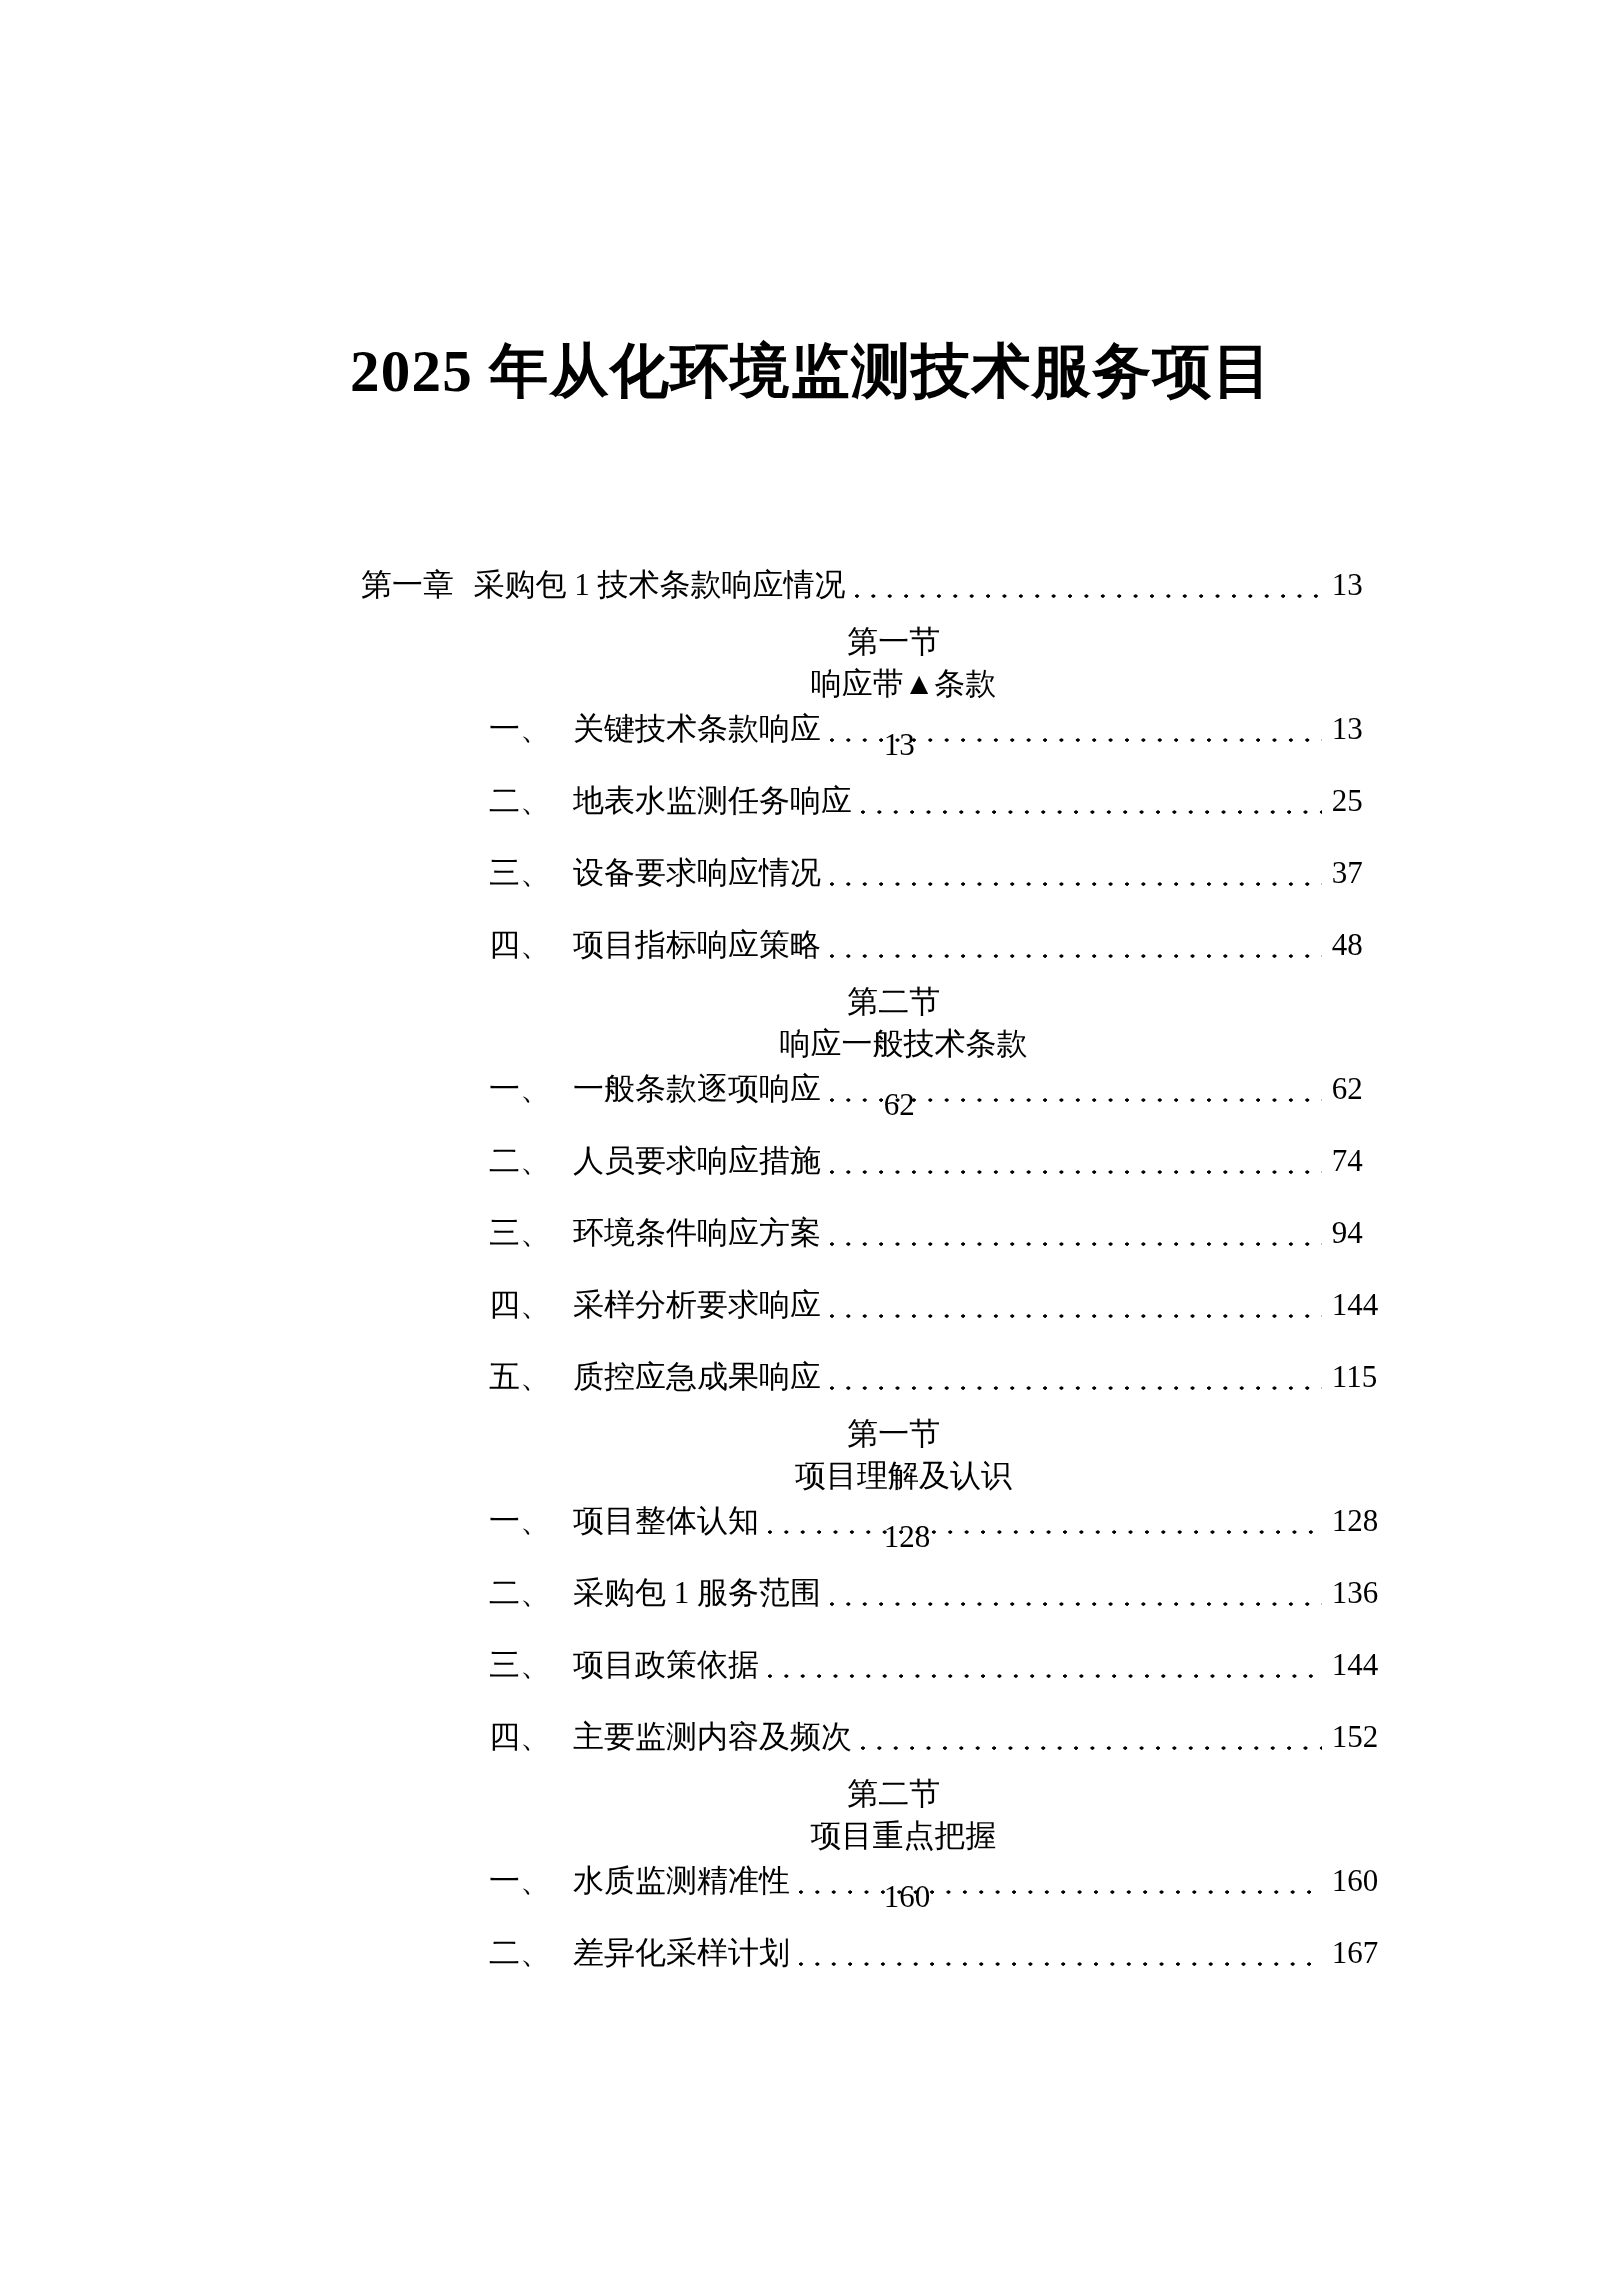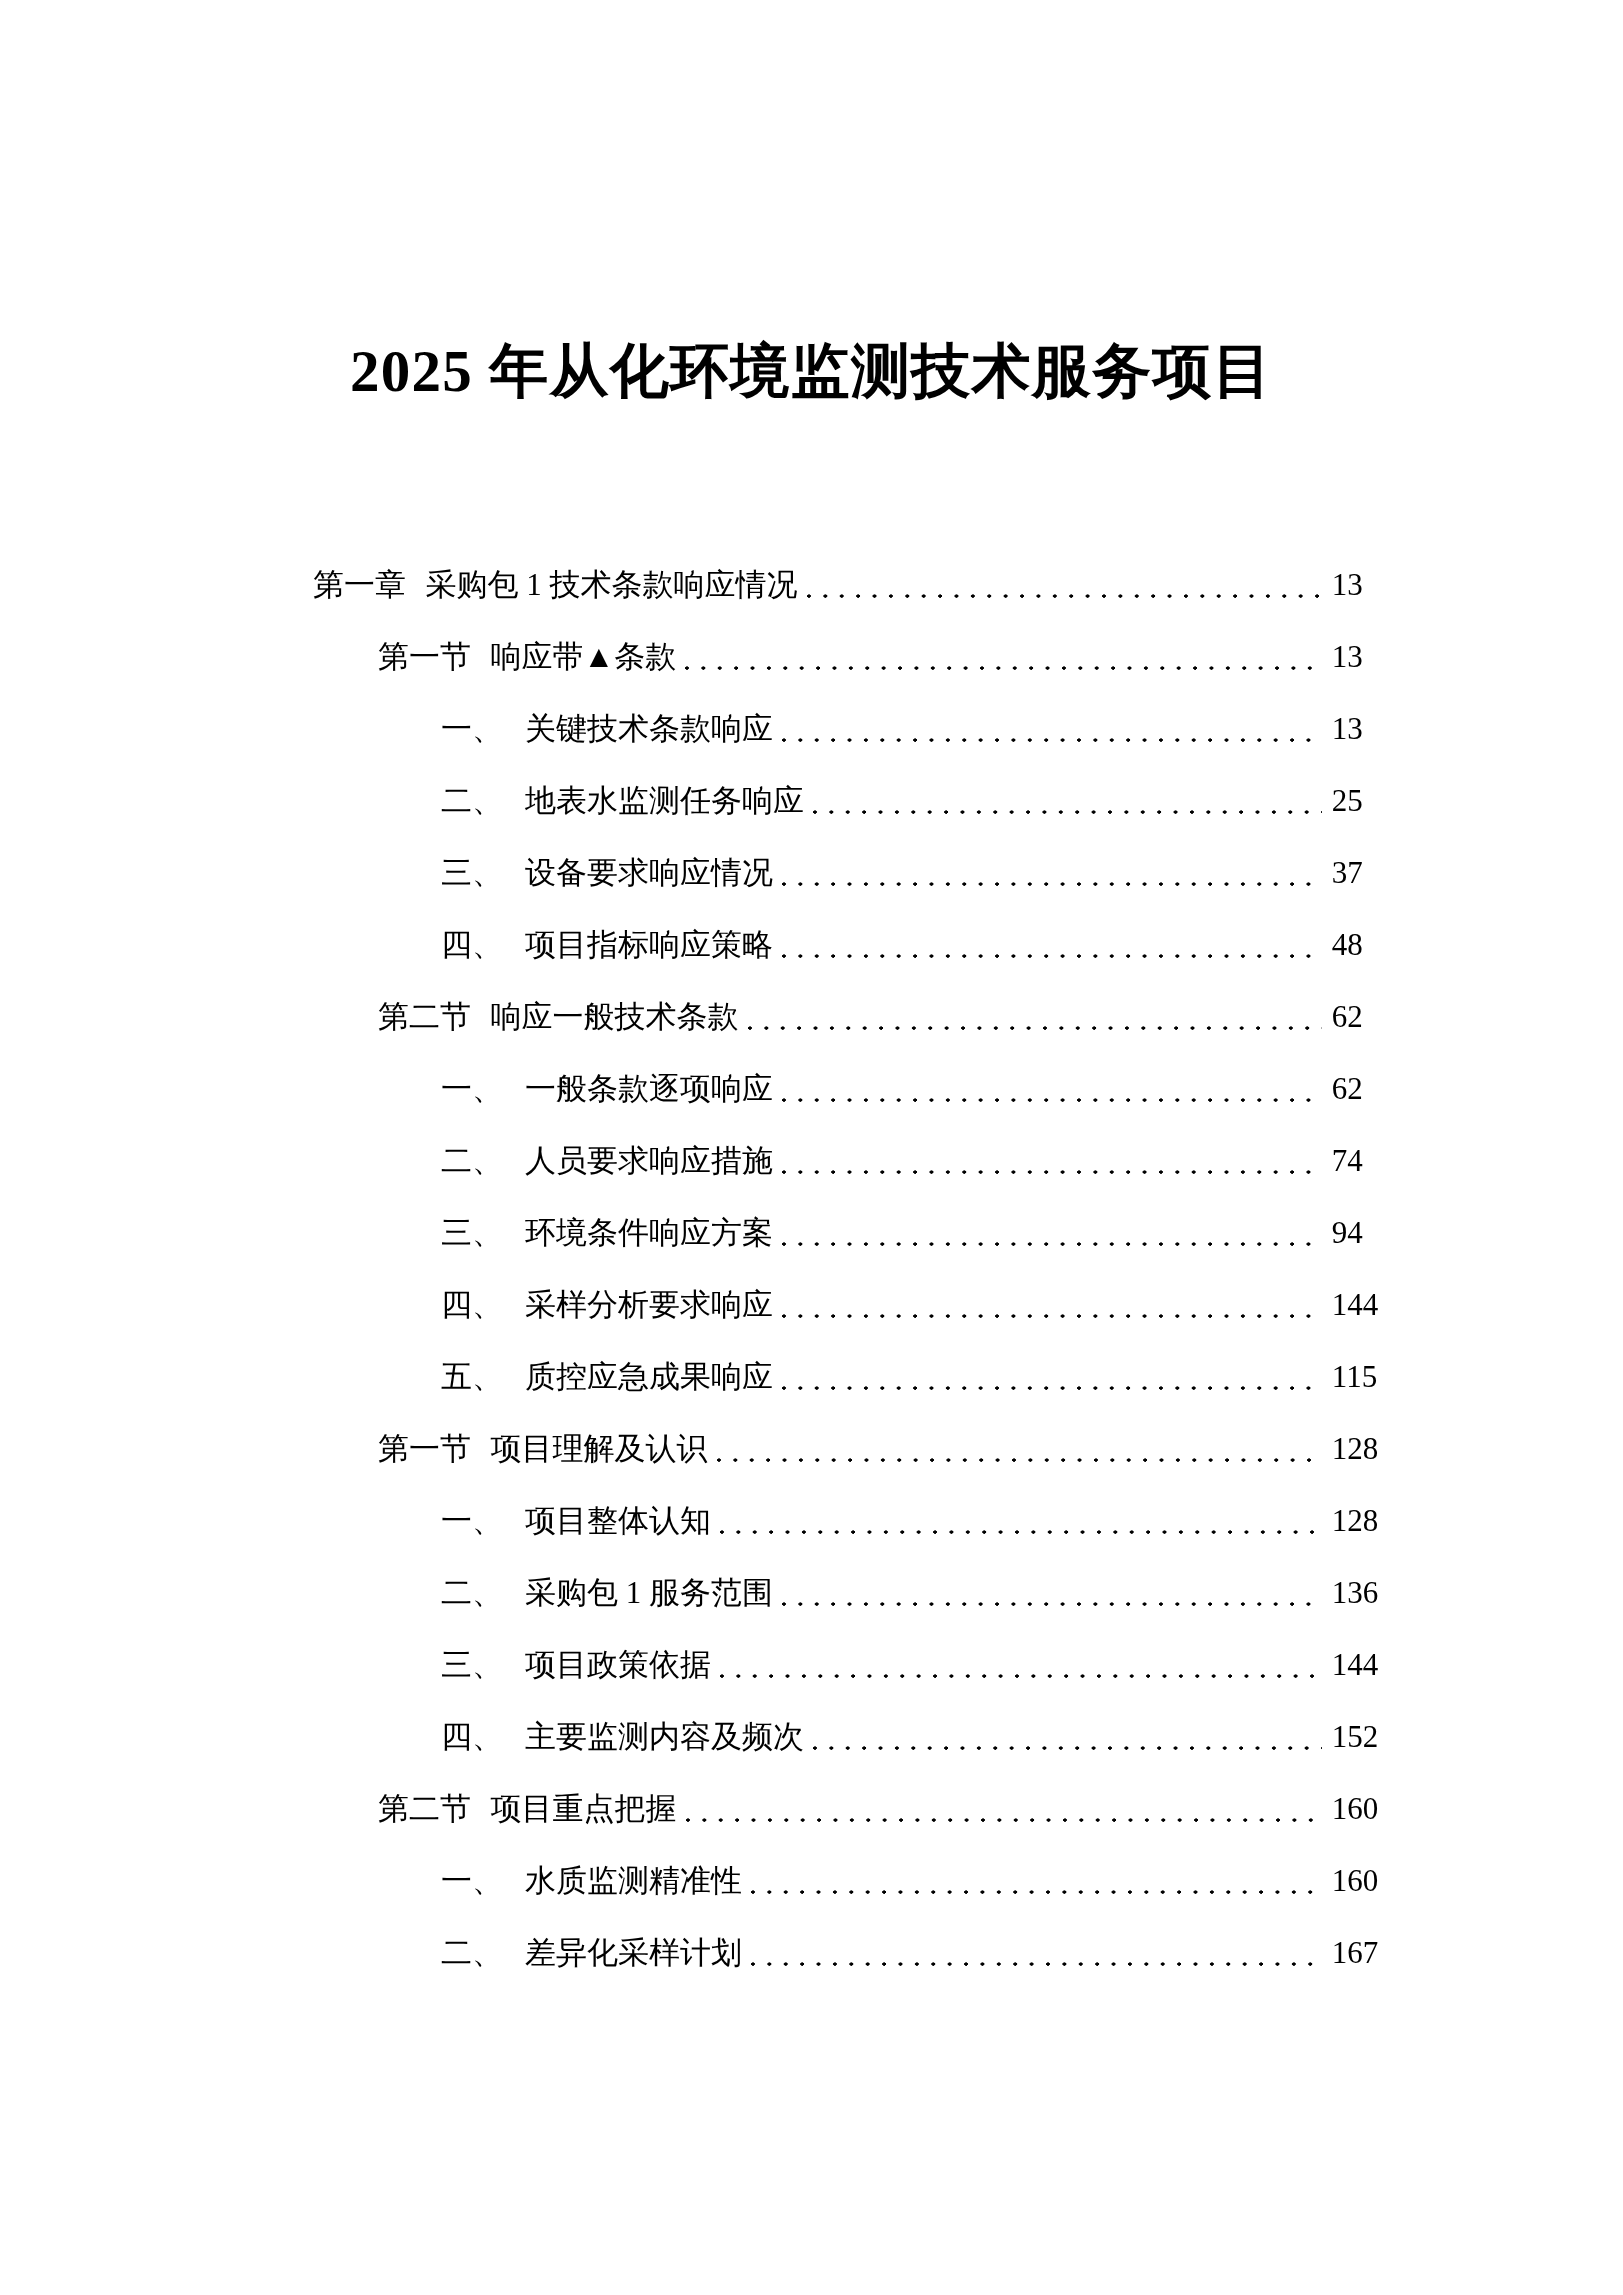--- a/index.html
+++ b/index.html
@@ -28,23 +28,24 @@
     top: 549px;
     left: 313px;
     width: 1068px;
   }
   .toc-row {
     height: 72px;
     display: flex;
     align-items: center;
     font-size: 31px;
     white-space: nowrap;
+    margin-left: 48px;
   }
   .toc-row.level-chapter { padding-left: 0; }
-  .toc-row.level-section { padding-left: 65px; }
+  .toc-row.level-section { padding-left: 65px; flex-direction: column; }
   .toc-row.level-item    { padding-left: 128px; }
   .toc-num { margin-right: 19.6px; }
   .level-item .toc-num { margin-right: 22px; }
   .toc-leader {
     flex: 1 1 auto;
     align-self: flex-end;
     height: 6.5px;
     margin: 0 0 22px 9.2px;
     background-image: radial-gradient(circle at 2px 3.3px, #000 1.6px, transparent 2px);
     background-size: 16.4px 6.5px;

